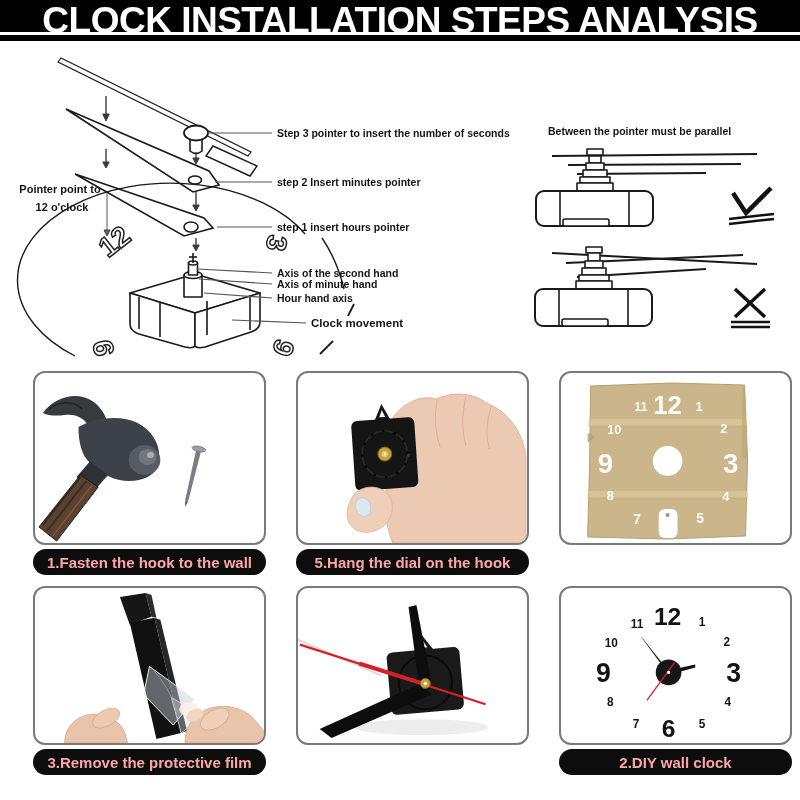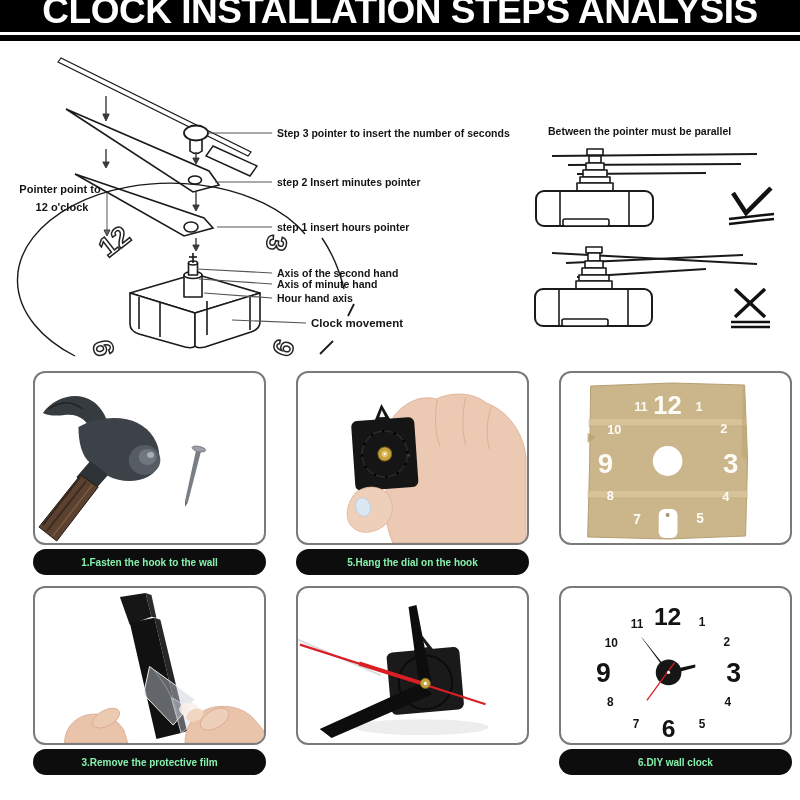--- a/index.html
+++ b/index.html
@@ -2,43 +2,43 @@
 <html><head>
 <meta charset="utf-8">
 <style>
   html,body{margin:0;padding:0;}
   body{
     width:800px;height:800px;background:#ffffff;overflow:hidden;
     font-family:"Liberation Sans", sans-serif;
     -webkit-font-smoothing:antialiased;
   }
   .title-bar{
-    height:32px;background:#000;display:flex;align-items:flex-end;justify-content:center;
+    height:32px;background:#000;display:flex;align-items:flex-start;justify-content:center;
   }
   .title-bar h1{
     margin:0;color:#fff;font-size:37px;font-weight:bold;letter-spacing:-.5px;white-space:nowrap;
   }
   .title-gap{height:3px;background:#fff;}
   .title-line{height:6px;background:#000;}
   .diagram{position:relative;height:330px;text-decoration:underline;}
   .diagram svg{position:absolute;left:0;top:0;}
   .steps{padding:0 8px 0 33px;}
   .row{display:flex;gap:30px;}
   .row2{margin-top:11px;}
   .step{margin:0;flex:1 1 0;min-width:0;}
   .frame{
     border:2.5px solid #7a7a7a;border-radius:12px;background:#fff;overflow:hidden;
   }
   .row1 .frame{height:170px;}
   .row2 .frame{height:155px;}
   .frame svg{display:block;width:100%;height:100%;}
   .pill{
-    margin-top:4px;height:26px;border-radius:14px;background:#0d0d0d;color:#86efac;
+    margin-top:4px;height:26px;border-radius:14px;background:#0d0d0d;color:#fca5a5;
     display:flex;align-items:center;justify-content:center;
-    font-size:10px;font-weight:bold;white-space:nowrap;overflow:hidden;
+    font-size:15px;font-weight:bold;white-space:nowrap;overflow:hidden;
   }
   
   .dlabel{font:bold 10.5px "Liberation Sans",sans-serif;fill:#141414;}
   .dlabel2{font:bold 11.5px "Liberation Sans",sans-serif;fill:#141414;}
   .pnote{font:bold 11px "Liberation Sans",sans-serif;fill:#141414;text-anchor:middle;}
   .sketchnum{font:bold 28px "Liberation Sans",sans-serif;fill:#ffffff;stroke:#222;stroke-width:1.5px;text-anchor:middle;}
   .lineart{stroke:#1a1a1a;fill:none;}
   .handfill{fill:#ffffff;stroke:#1a1a1a;}
   .kraftnum{font-weight:bold;fill:#fcfbf5;text-anchor:middle;font-family:"Liberation Sans",sans-serif;}
   .clknum{font-weight:bold;fill:#131313;text-anchor:middle;font-family:"Liberation Sans",sans-serif;}
@@ -351,17 +351,17 @@
             <text class="clknum" x="76" y="141" font-size="12">7</text>
             <text class="clknum" x="109" y="150" font-size="25">6</text>
             <text class="clknum" x="143" y="141" font-size="12">5</text>
             <polygon points="107,84 111,86 83,51 81,49" fill="#111"></polygon>
             <polygon points="108,83 110,87 136,80 136,77" fill="#111"></polygon>
             <circle cx="109" cy="85" r="13" fill="#161616"></circle>
             <line x1="115" y1="75" x2="87" y2="113" stroke-width="1.3" stroke="#d81f26"></line>
             <circle cx="109" cy="85" r="1.6" fill="#ffffff"></circle>
           </svg>
         </div>
-        <figcaption class="pill">6.DIY wall clock</figcaption>
+        <figcaption class="pill">2.DIY wall clock</figcaption>
       </figure>
     </div>
   </section>
 </div>
 
 </body></html>

